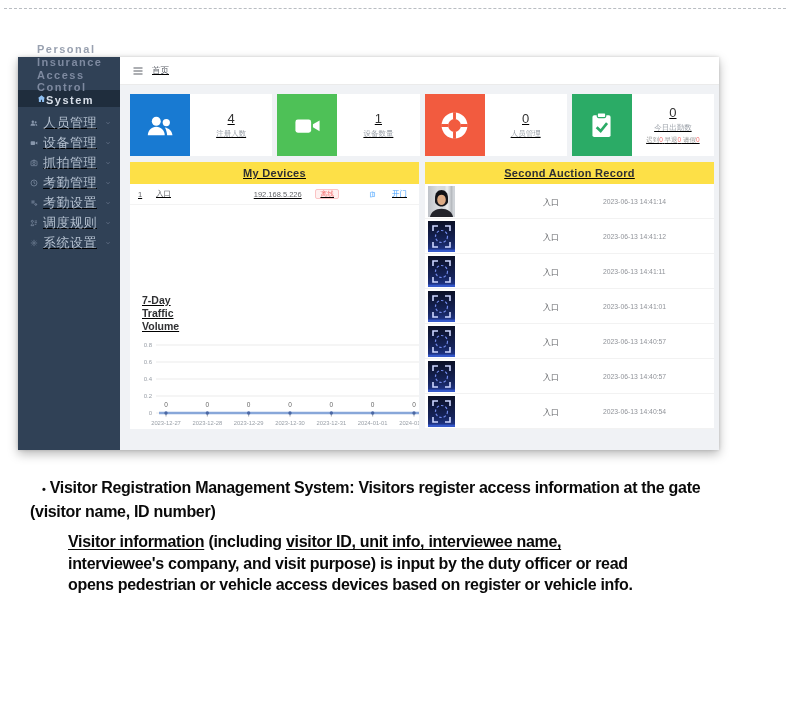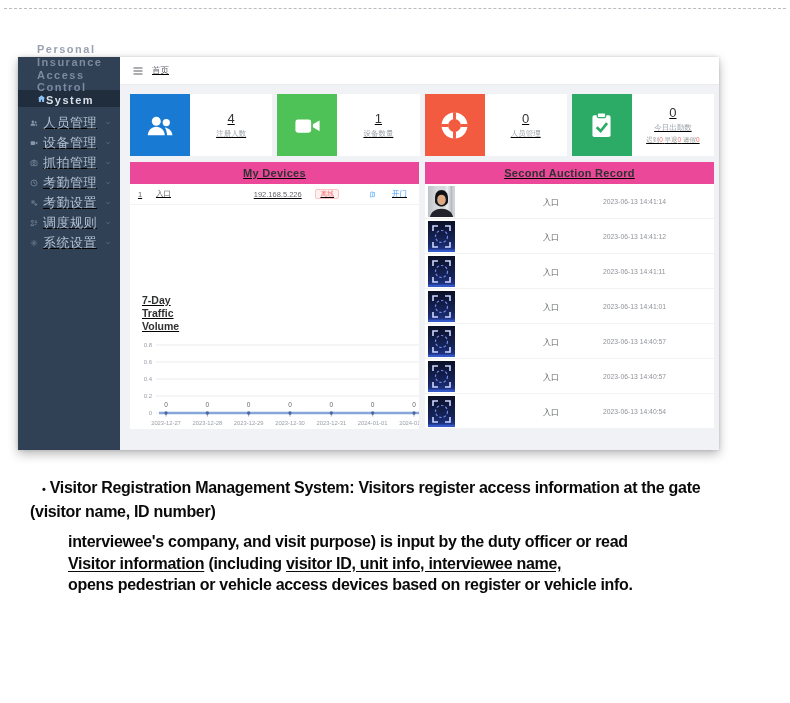--- a/index.html
+++ b/index.html
@@ -56,21 +56,21 @@
   .stat-text { flex:1; display:flex; flex-direction:column; align-items:center; justify-content:center; gap:3px; min-width:0; }
   .stat-value { font-size:13px; color:#333; }
   .stat-label { font-size:7.5px; color:#9aa0a8; white-space:nowrap; }
   .stat-sub { font-size:6.5px; color:#999; white-space:nowrap; }
   .stat-sub b { color:#F56C6C; font-weight:normal; }
 
   
   .panels { display:flex; gap:6px; margin-top:6px; }
   .panel { flex:1; min-width:0; background:#fff; height:267px; position:relative; overflow:hidden; }
   .panel-header {
-    height:22px; background:#ec4899; display:flex; align-items:center; justify-content:center;
+    height:22px; background:#fde047; display:flex; align-items:center; justify-content:center;
     font-weight:bold; font-size:11px; color:#303133; letter-spacing:.3px;
   }
   
   .dev-row {
     display:flex; align-items:center; height:21px; padding:0 12px 0 8px;
     border-bottom:1px solid #f3f3f3; font-size:7.5px; color:#606266;
   }
   .dev-index { width:18px; }
   .dev-name { width:84px; }
   .dev-ip { flex:1; text-align:center; }
@@ -447,18 +447,18 @@
       </div>
     </div>
   </div>
 
   <div class="notes">
     <div class="para1">
       <span class="blt">•</span>
       <span>Visitor Registration Management System: Visitors register access information at the gate (visitor name, ID number)</span>
     </div>
     <div class="para2" id="para2">
+        <div class="p2-line"><span class="u">Visitor information</span><span> (including </span><span class="u">visitor ID, unit info, interviewee name,</span></div>
         <div class="p2-line"><span>interviewee's company, and visit purpose) is input by the duty officer or read</span></div>
-        <div class="p2-line"><span class="u">Visitor information</span><span> (including </span><span class="u">visitor ID, unit info, interviewee name,</span></div>
         <div class="p2-line"><span>opens pedestrian or vehicle access devices based on register or vehicle info.</span></div>
       </div>
   </div>
 </div>
 
 </body></html>

